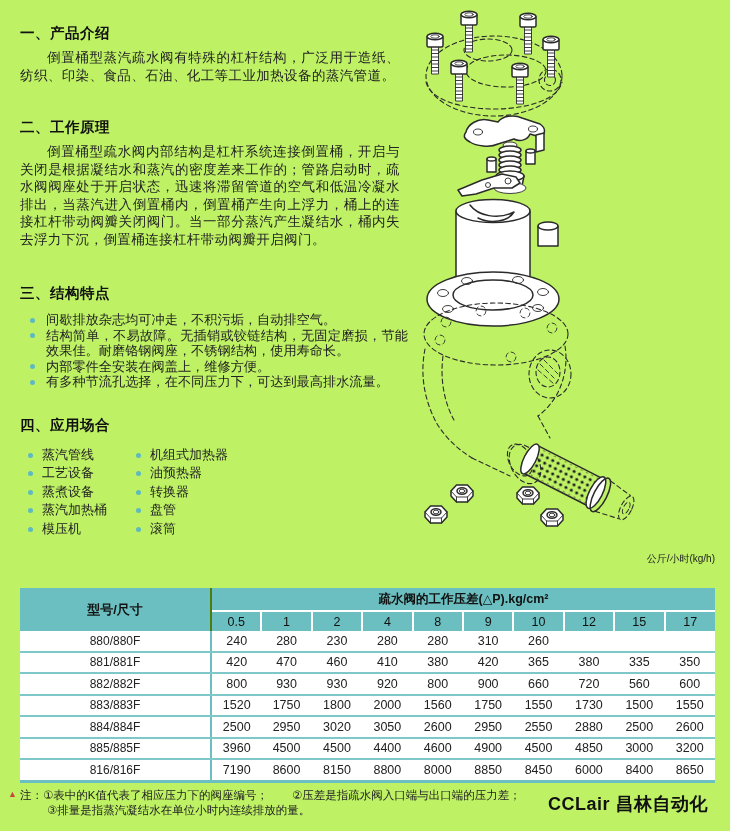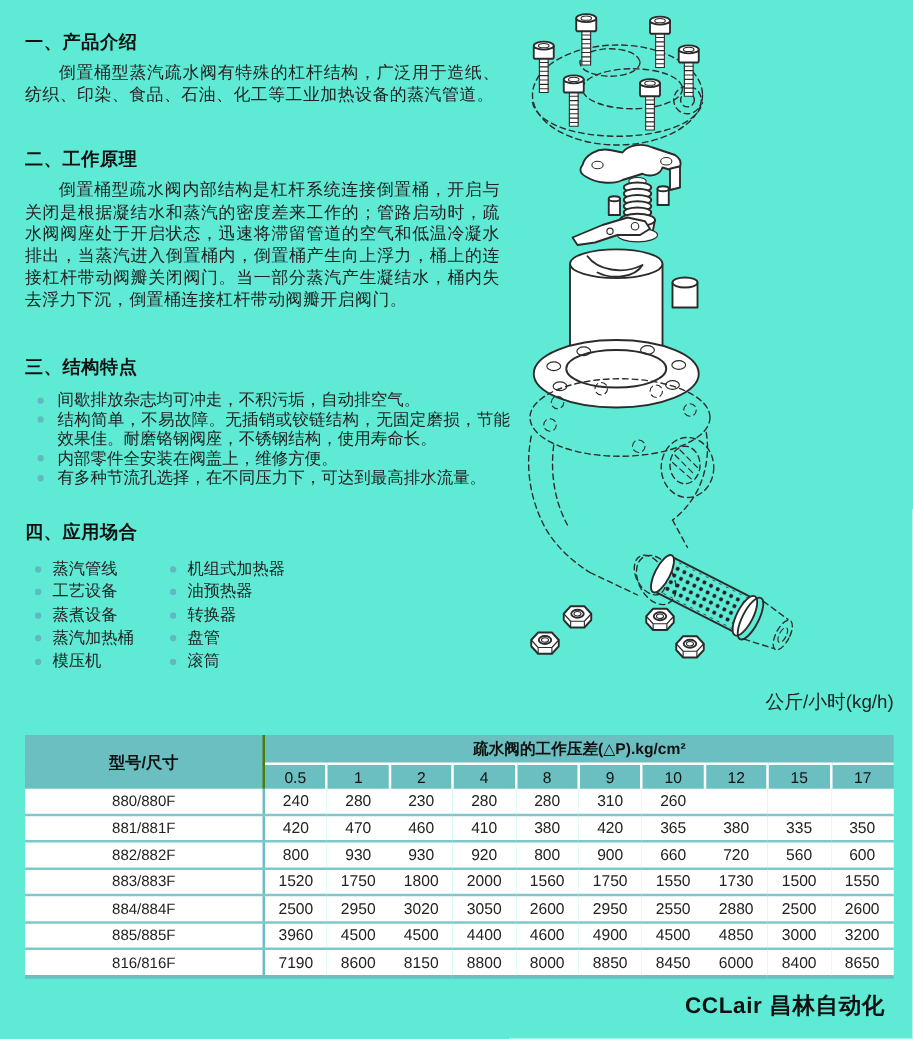--- a/index.html
+++ b/index.html
@@ -1,16 +1,16 @@
 <!DOCTYPE html>
 <html><head>
 <meta charset="utf-8">
 <style>
   html,body{margin:0;padding:0;background:#fff;}
-  .page{position:relative;width:730px;height:831px;background:#5eead4;overflow:hidden;
+  .page{position:relative;width:730px;height:831px;background:#bef264;overflow:hidden;
         font-family:"Liberation Sans","DejaVu Sans",sans-serif;color:#1c1c1c;}
 
   .sec{position:absolute;left:20px;width:380px;}
   .sec-title{font-size:14.5px;font-weight:bold;margin:0;color:#111;letter-spacing:0.5px;}
   .para{font-size:13.5px;line-height:17.5px;margin:6px 0 0 0;text-indent:2em;
         text-align:justify;color:#222;letter-spacing:0.4px;}
 
   #sec-intro{top:24px;}
   #sec-principle{top:118px;}
   #sec-features{top:284px;width:388px;}
@@ -22,21 +22,21 @@
 
   #sec-apps{top:416px;}
   .apps-wrap{display:flex;margin:11px 0 0 8px;}
   .app-col{list-style:none;margin:0;padding:0;}
   .app-col.first{width:108px;}
   .app-item{position:relative;padding-left:14px;font-size:13px;height:18.4px;
             line-height:18.4px;color:#222;}
   .app-item .dot{top:7px;left:0;}
 
   #sec-table-title{position:absolute;left:20px;top:554px;margin-top:48px;}
-  .unit-label{position:absolute;right:15px;top:552px;font-size:15px;color:#222;}
+  .unit-label{position:absolute;right:15px;top:552px;font-size:10px;color:#222;}
 
   .drain-table{position:absolute;left:20px;top:588px;width:695px;
                border-collapse:collapse;table-layout:fixed;}
   .drain-table th{background:#6CBFC1;color:#111;padding:0;}
   th.model-h{border-right:2px solid #4d7c0f;font-size:13px;font-weight:bold;width:190px;}
   tr.span-row th.span-h{height:22px;font-size:12.5px;font-weight:bold;}
   tr.press-row th{height:19px;border-top:2px solid #fff;border-left:2px solid #fff;
                   font-weight:normal;font-size:12.5px;}
   tr.press-row th:first-child{border-left:none;}
   .drain-table tbody td{height:19.5px;text-align:center;font-size:12.5px;
@@ -337,16 +337,22 @@
           <td>8000</td>
           <td>8850</td>
           <td>8450</td>
           <td>6000</td>
           <td>8400</td>
           <td>8650</td>
         </tr>
       </tbody>
   </table>
 
+  <div class="notes">
+    <div>
+      <span class="note-marker">▲</span><span>注：</span><span>①表中的K值代表了相应压力下的阀座编号；</span><span class="note-2">②压差是指疏水阀入口端与出口端的压力差；</span>
+    </div>
+    <div class="note-line2">③排量是指蒸汽凝结水在单位小时内连续排放的量。</div>
+  </div>
 
   <div class="brand">CCLair 昌林自动化</div>
 
 </div>
 
 </body></html>

